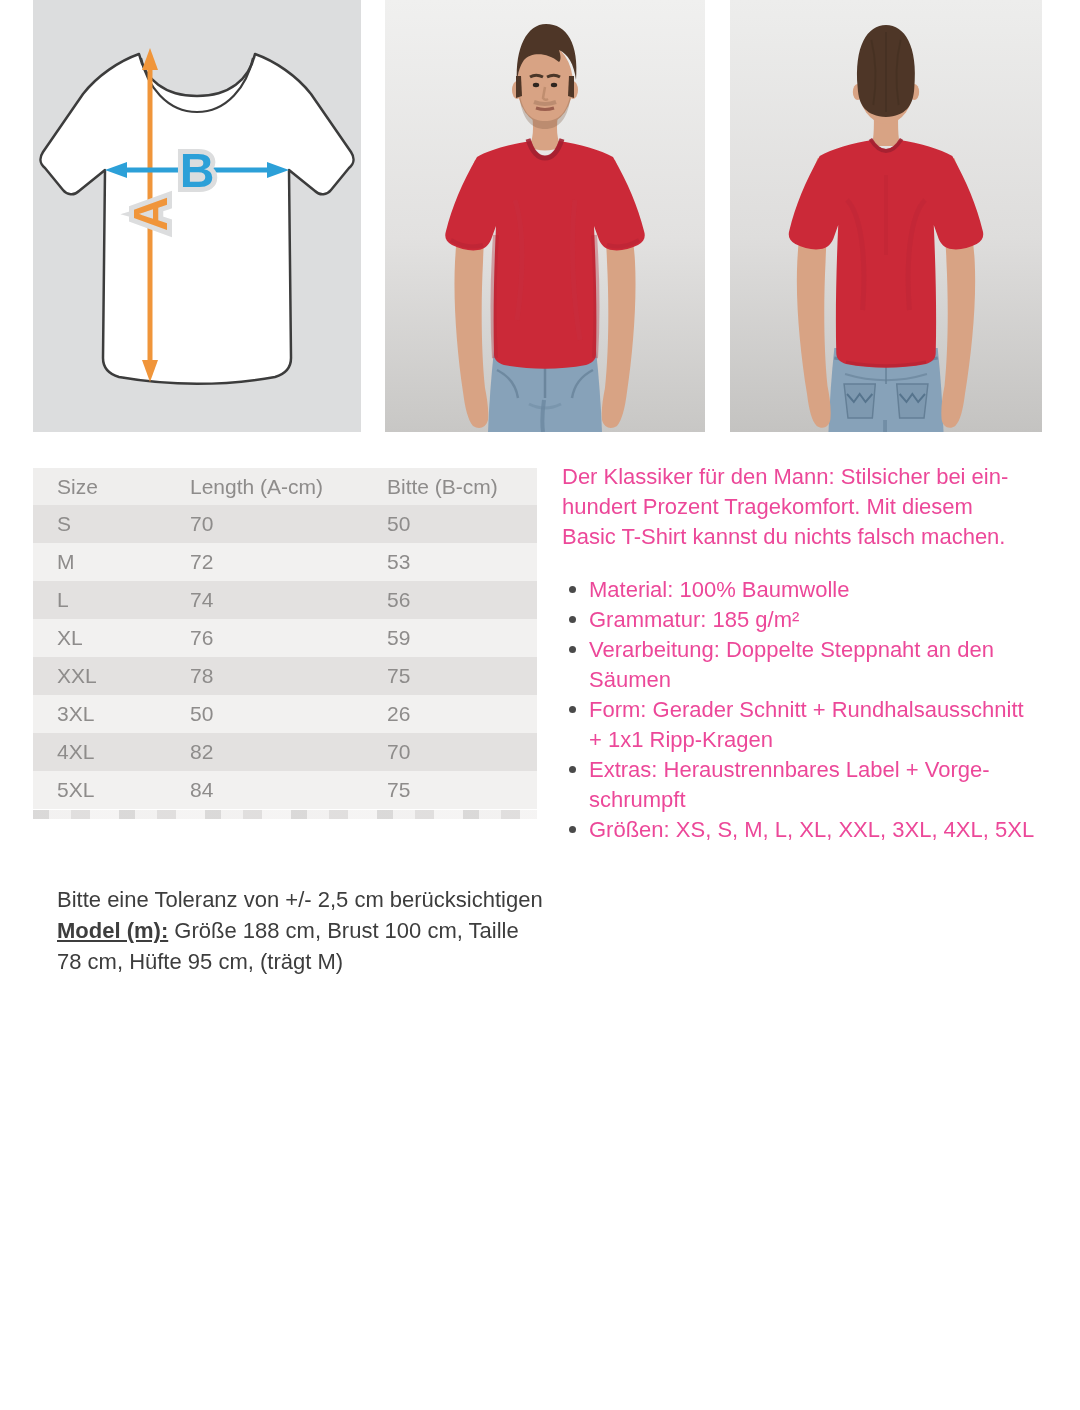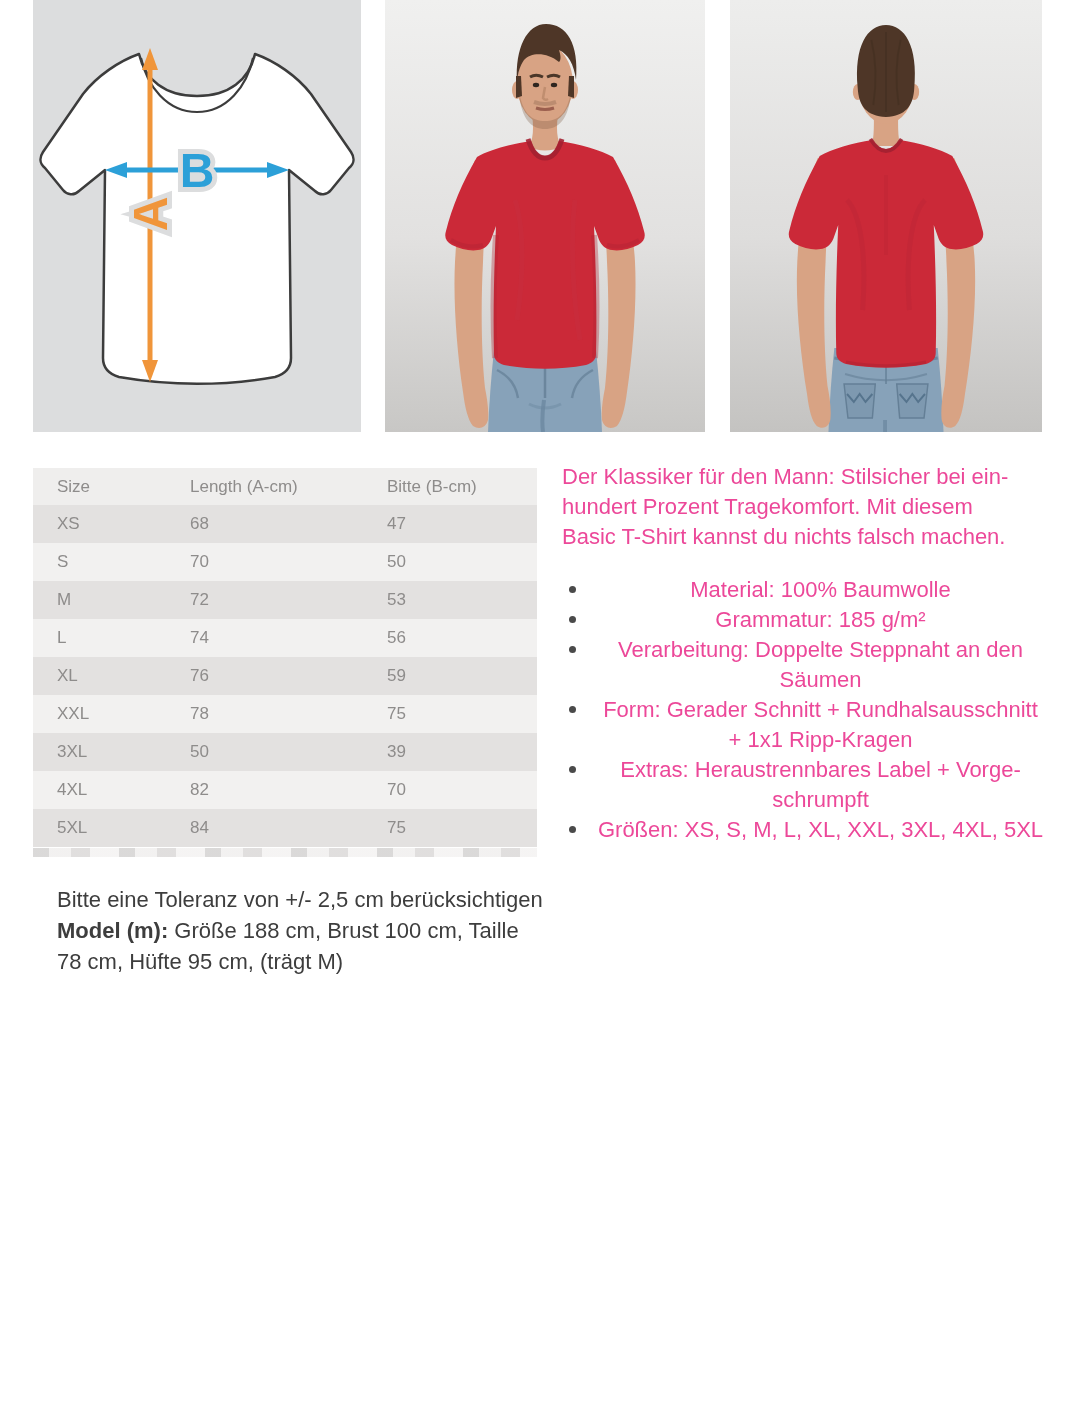--- a/index.html
+++ b/index.html
@@ -12,39 +12,39 @@
   #media-front{left:385px;width:320px;}
   #media-back{left:730px;width:312px;}
   .media svg{display:block;}
 
   .dim-label{font-size:48px;font-weight:700;text-anchor:middle;dominant-baseline:central;
              paint-order:stroke;stroke:#dcddde;stroke-width:10px;
              font-family:"Liberation Sans",sans-serif;}
 
   
   .size-table-wrap{position:absolute;left:33px;top:468px;width:504px;}
-  table.size-table{border-collapse:collapse;width:504px;font-size:17px;color:#8e8c8b;table-layout:fixed;}
+  table.size-table{border-collapse:collapse;width:504px;font-size:21px;color:#8e8c8b;table-layout:fixed;}
   .size-table th{font-weight:400;background:#efeeed;height:37px;text-align:left;padding:0 0 0 24px;}
   .size-table td{height:38px;padding:0 0 0 24px;}
   .size-table tbody tr:nth-child(odd){background:#e3e1e0;}
   .size-table tbody tr:nth-child(even){background:#f2f1f0;}
   .crop-strip{height:9px;width:504px;margin-top:1px;opacity:.6;
       background:repeating-linear-gradient(to right,#c2c0bf 0 16px,#eae8e7 16px 38px,#ccc9c8 38px 57px,#efedec 57px 86px);}
 
   
   .desc{position:absolute;left:562px;top:462px;width:490px;font-size:22px;line-height:30px;color:#ec4899;}
   .iline,.bline{white-space:nowrap;}
   .bullets{margin-top:23px;}
-  .bullet{position:relative;padding-left:27px;text-align:center;}
+  .bullet{position:relative;padding-left:27px;}
   .dot{position:absolute;left:7px;top:11px;width:7px;height:7px;border-radius:50%;background:#4a4a4a;}
 
   
   .notes{position:absolute;left:38px;top:884px;font-size:22px;line-height:31px;color:#3d3d3d;}
   .nline{white-space:nowrap;margin-left:19px;}
-  .bold{font-weight:700;}
+  .bold{font-weight:700;text-decoration:underline;}
 </style>
 </head>
 <body>
 
 <div class="page">
 
   <div class="media" id="media-diagram">
     <svg width="328" height="432" viewBox="0 0 328 432">
       <rect x="0" y="0" width="328" height="432" fill="#dcddde"></rect>
       <path d="M 106 54 C 86 61, 64 76, 50 94 L 10 152 C 6 158, 7 164, 12 168 L 30 190 C 34 195, 41 196, 46 191
@@ -203,25 +203,20 @@
         </colgroup>
       <thead>
         <tr>
           <th>Size</th>
           <th>Length (A-cm)</th>
           <th>Bitte (B-cm)</th>
         </tr>
       </thead>
       <tbody>
         <tr>
-          <td>XS</td>
-          <td>68</td>
-          <td>47</td>
-        </tr>
-        <tr>
           <td>S</td>
           <td>70</td>
           <td>50</td>
         </tr>
         <tr>
           <td>M</td>
           <td>72</td>
           <td>53</td>
         </tr>
         <tr>
@@ -235,21 +230,21 @@
           <td>59</td>
         </tr>
         <tr>
           <td>XXL</td>
           <td>78</td>
           <td>75</td>
         </tr>
         <tr>
           <td>3XL</td>
           <td>50</td>
-          <td>39</td>
+          <td>26</td>
         </tr>
         <tr>
           <td>4XL</td>
           <td>82</td>
           <td>70</td>
         </tr>
         <tr>
           <td>5XL</td>
           <td>84</td>
           <td>75</td>

